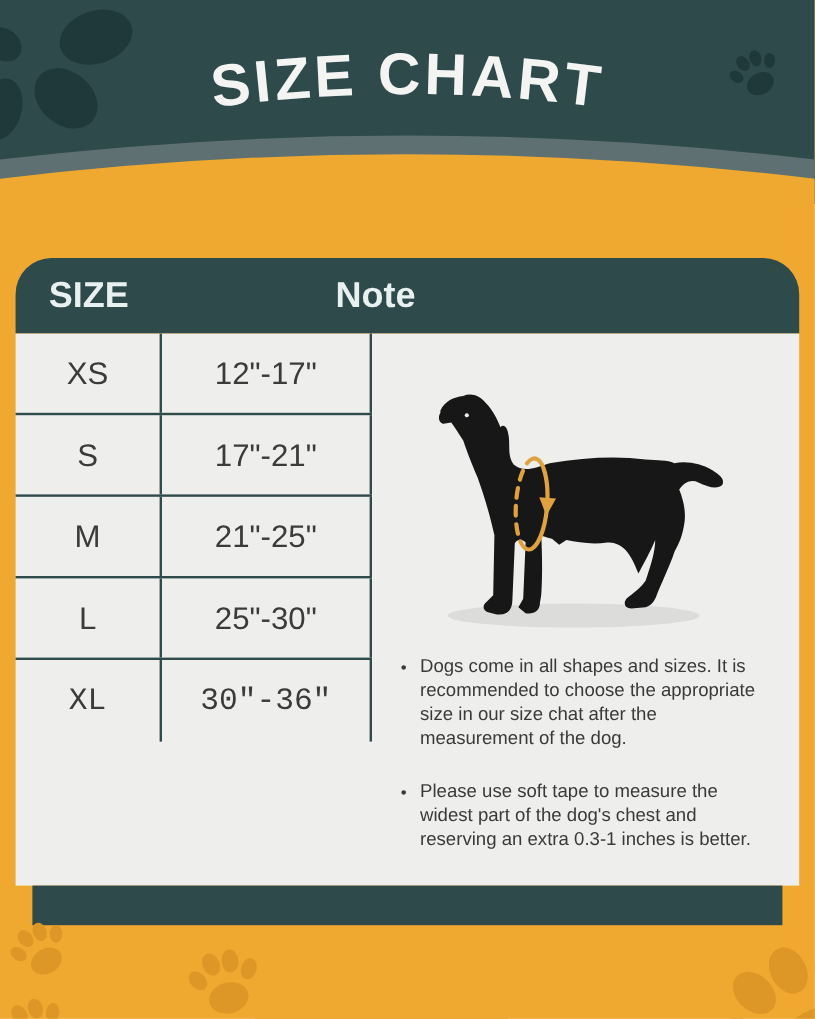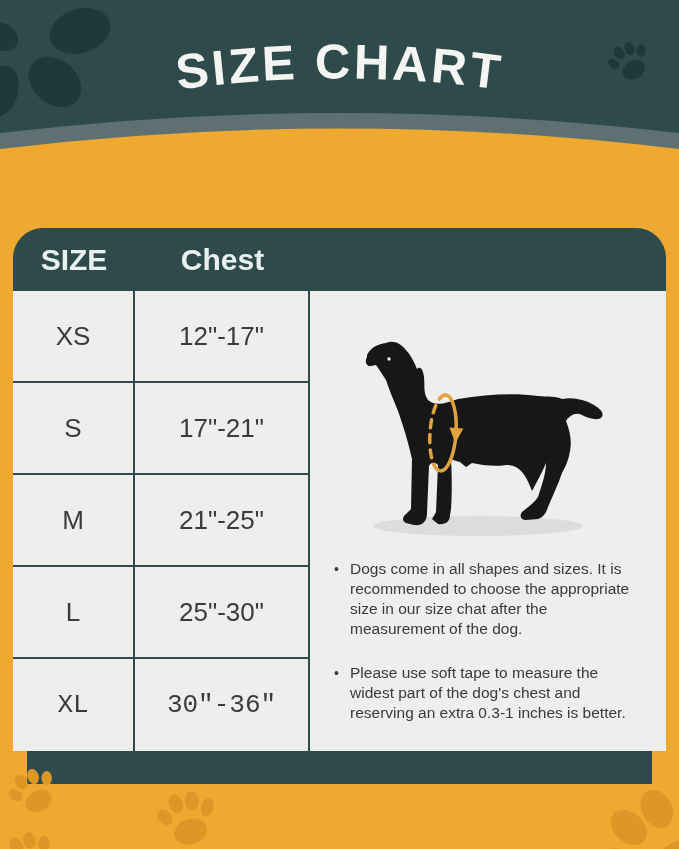--- a/index.html
+++ b/index.html
@@ -5,35 +5,35 @@
   html,body{margin:0;padding:0;}
   body{
     width:679px;height:849px;
     background:#efa930;
     font-family:"Liberation Sans", sans-serif;
     position:relative;overflow:hidden;
   }
   
   .top-banner{position:absolute;top:0;left:0;width:679px;height:170px;}
   
-  .card{position:absolute;left:13px;top:228px;width:653px;}
+  .card{position:absolute;left:13px;top:215px;width:653px;}
   .card-header{
     height:63px;background:#2e4a4b;border-radius:30px 30px 0 0;
     display:flex;align-items:center;color:#e9f1f0;font-weight:bold;font-size:30px;
   }
   .hcell{text-align:center;}
   .hcell.c1{width:122px;}
   .hcell.c2{width:175px;}
   .hcell.c3{width:356px;}
   .card-body{
     display:flex;background:#eeeeec;height:460px;box-sizing:border-box;
   }
   .left-cols{width:297px;}
   .trow{
-    display:flex;height:92px;box-sizing:border-box;
+    display:flex;height:68px;box-sizing:border-box;
     border-bottom:2px solid #2f4a4b;
   }
   .trow:last-child{border-bottom:none;font-family:Liberation Mono, monospace;}
   .tcell{
     display:flex;align-items:center;justify-content:center;
     font-size:26px;color:#3b3b3b;box-sizing:border-box;
     border-right:2px solid #2f4a4b;
   }
   .tcell.size{width:122px;}
   .tcell.chest{width:175px;}
@@ -80,21 +80,21 @@
 
   <path id="title-arc" d="M120,99 Q339.5,58 559,99" fill="none"></path>
   <text font-family="Liberation Sans, sans-serif" font-size="49" font-weight="bold" letter-spacing="3" fill="#f4f5f3" text-anchor="middle">
     <textPath href="#title-arc" startOffset="50%">SIZE CHART</textPath>
   </text>
 </svg>
 
 <div class="card">
   <div class="card-header">
     <div class="hcell c1">SIZE</div>
-    <div class="hcell c2">Chest</div>
+    <div class="hcell c3">Note</div>
   </div>
 
   <div class="card-body">
     <div class="left-cols">
       <div class="trow">
         <div class="tcell size">XS</div>
         <div class="tcell chest">12"-17"</div>
       </div>
       <div class="trow">
         <div class="tcell size">S</div>

